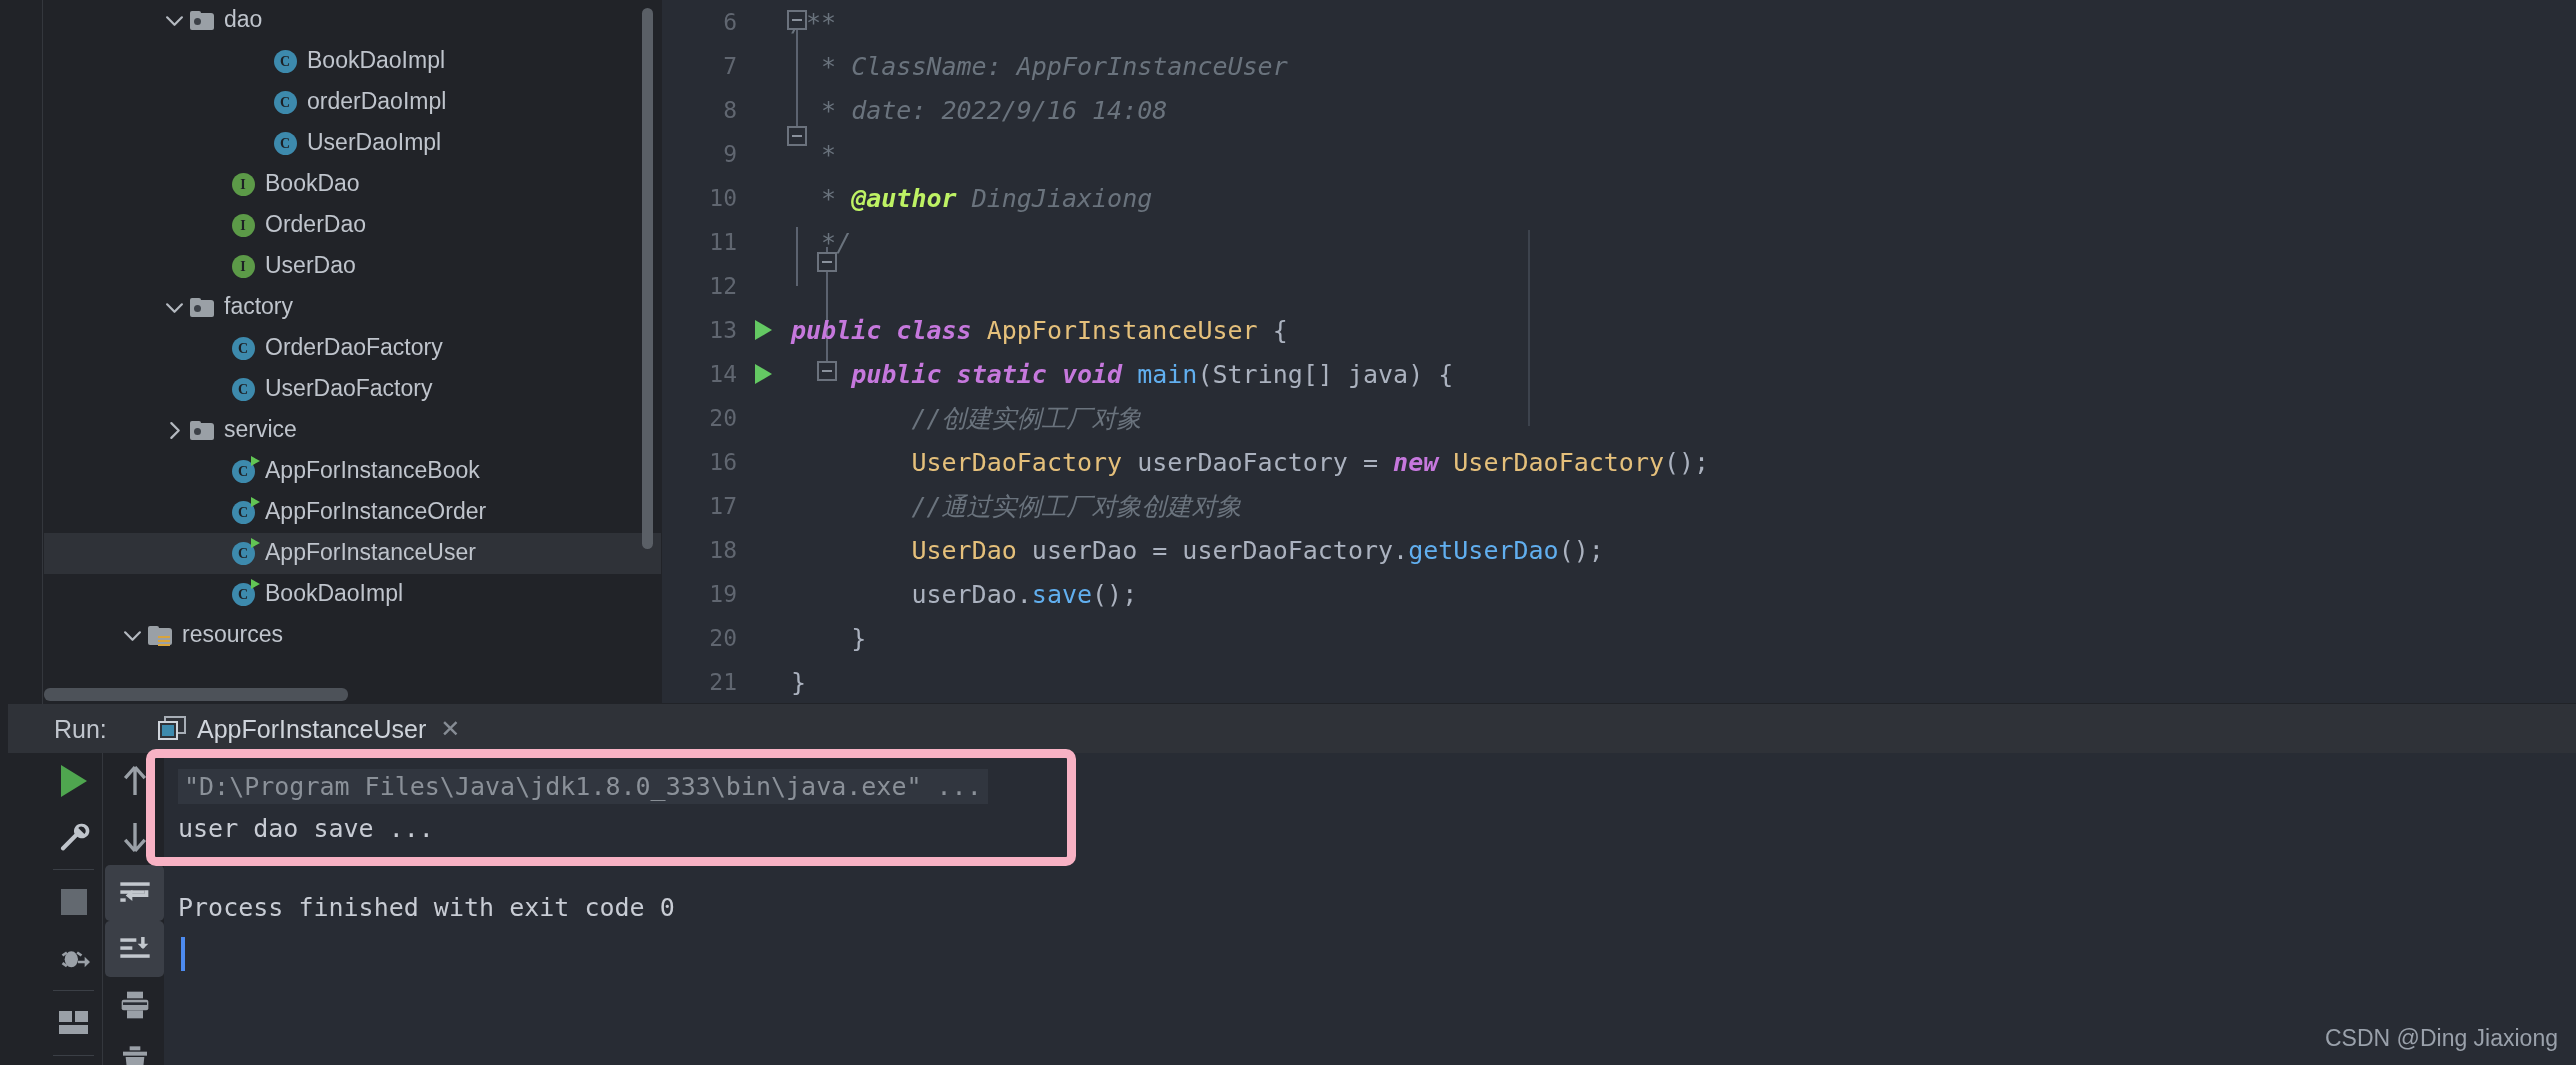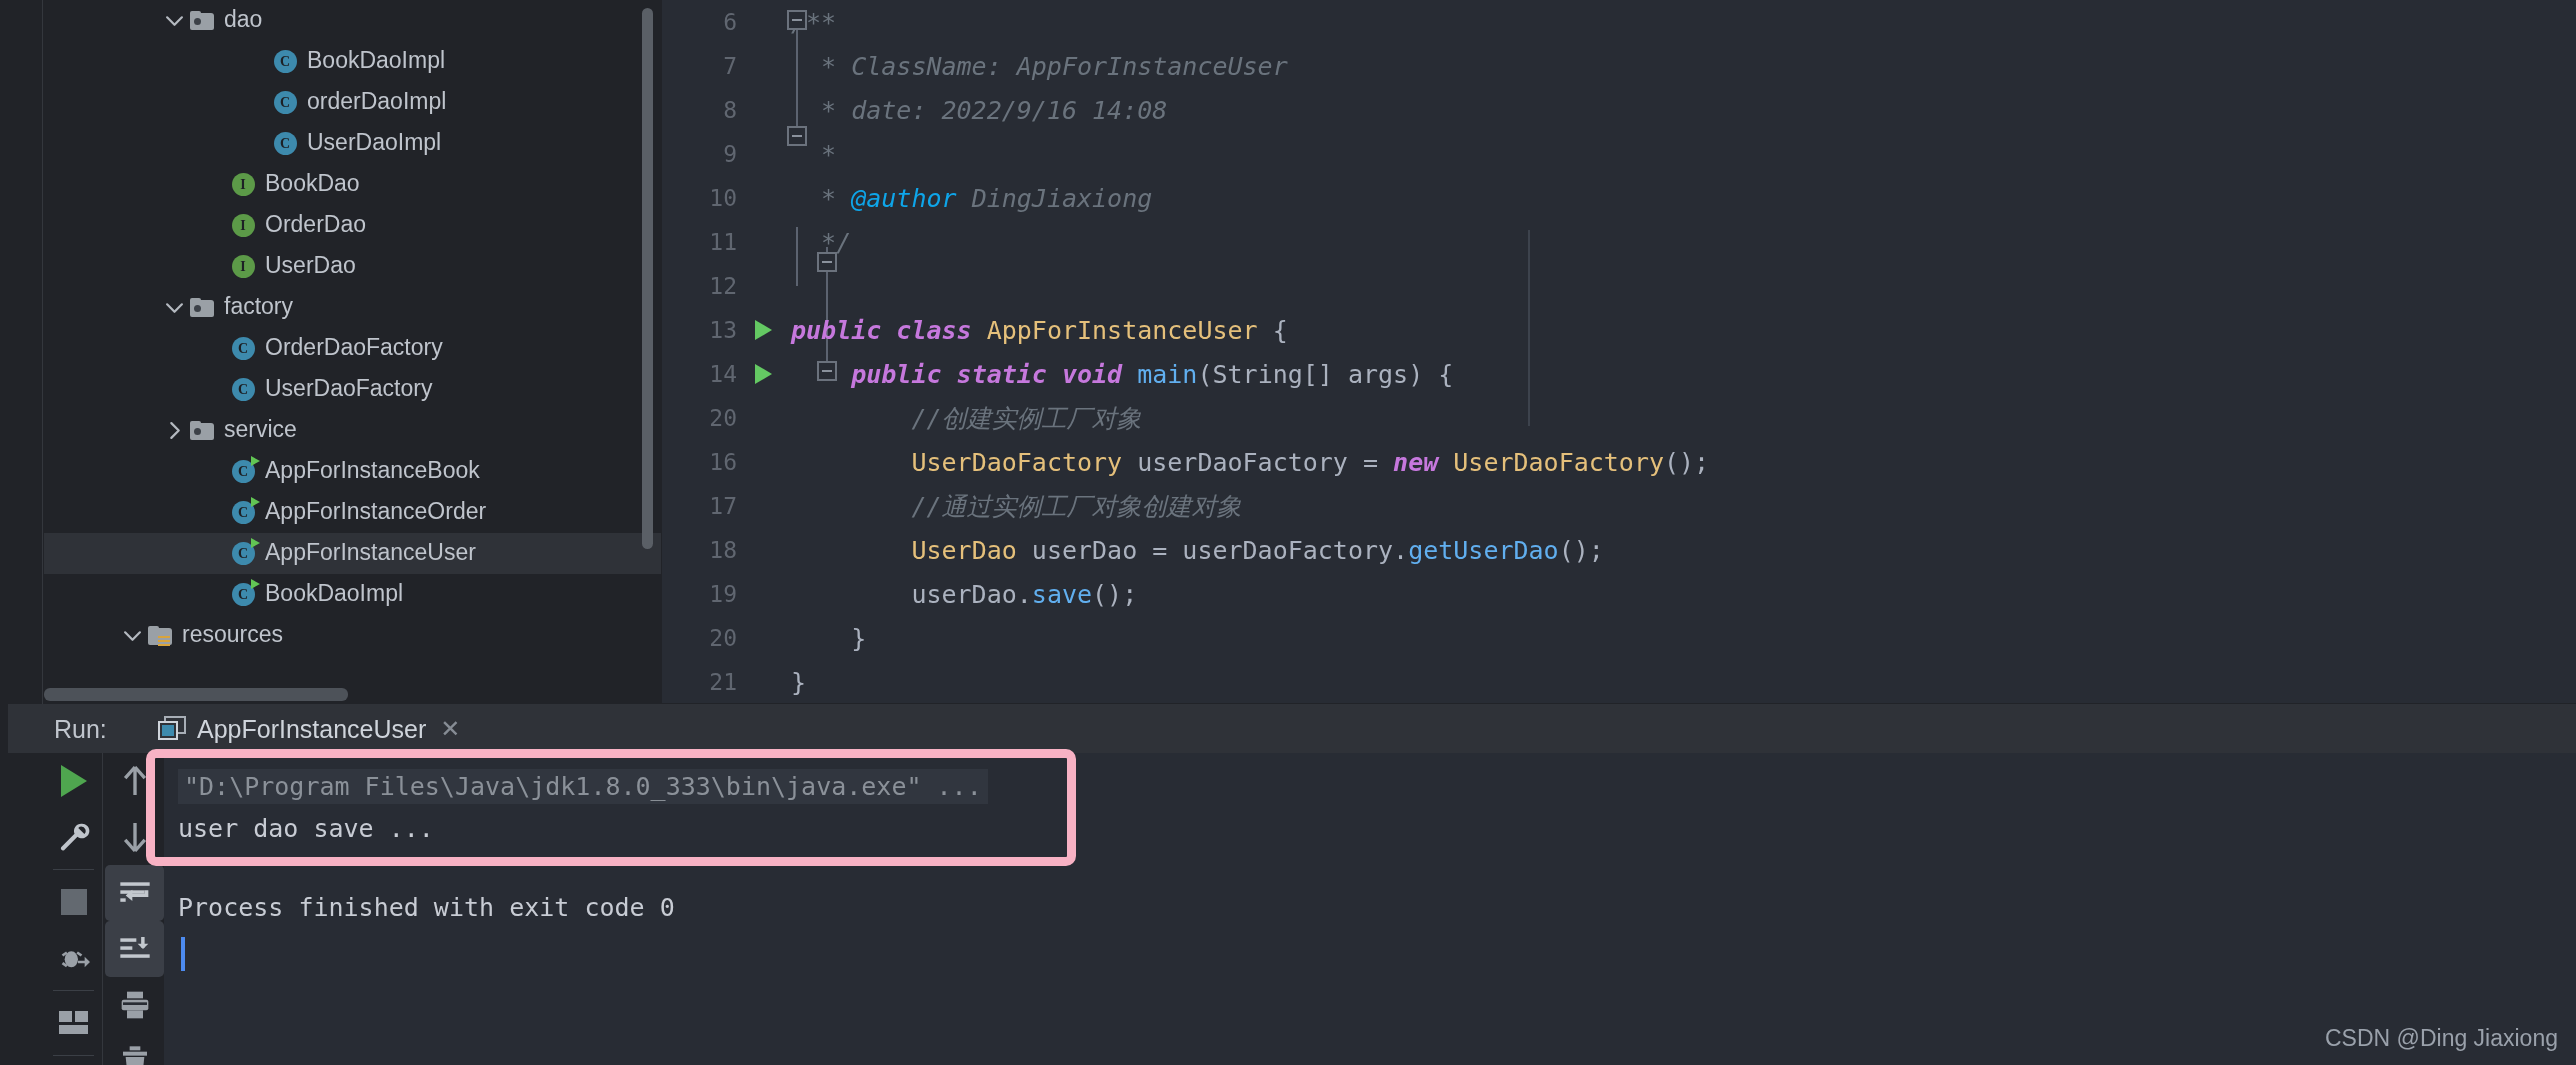--- a/index.html
+++ b/index.html
@@ -94,21 +94,21 @@
     position:absolute; width:20px; height:20px; border:2px solid #6b727d; background:#282c34;
     left:-10px; box-sizing:border-box;
   }
   .foldbox::after{content:""; position:absolute; left:3px; top:7px; width:10px;height:2px;background:#8a919c;}
 
   
   .indent-guide { position:absolute; left: 866px; top:230px; width:2px; height:196px; background:#3d434d;}
 
   
   .c-com   { color:#6a737d; font-style: italic; }
-  .c-tag   { color:#0ea5e9; font-style: italic; font-weight:normal; }
+  .c-tag   { color:#bef264; font-style: italic; font-weight:bold; }
   .c-kw    { color:#c678dd; font-style: italic; font-weight: bold; }
   .c-type  { color:#e5c07b; }
   .c-plain { color:#abb2bf; }
   .c-meth  { color:#61afef; }
 
   
   .run-window {
     position:absolute; left:0; top:704px; width:2576px; height:362px; background:#212328;
   }
   .run-header {
@@ -358,21 +358,21 @@
     </div>
     <div class="code-area" id="code-lines">
         <div class="cline"><span class="lnum">6</span><span class="gmark"></span><span class="codetext"><span class="c-com">/**</span></span></div>
         <div class="cline"><span class="lnum">7</span><span class="gmark"></span><span class="codetext"><span class="c-com">  * ClassName: AppForInstanceUser</span></span></div>
         <div class="cline"><span class="lnum">8</span><span class="gmark"></span><span class="codetext"><span class="c-com">  * date: 2022/9/16 14:08</span></span></div>
         <div class="cline"><span class="lnum">9</span><span class="gmark"></span><span class="codetext"><span class="c-com">  *</span></span></div>
         <div class="cline"><span class="lnum">10</span><span class="gmark"></span><span class="codetext"><span class="c-com">  * </span><span class="c-tag">@author</span><span class="c-com"> DingJiaxiong</span></span></div>
         <div class="cline"><span class="lnum">11</span><span class="gmark"></span><span class="codetext"><span class="c-com">  */</span></span></div>
         <div class="cline"><span class="lnum">12</span><span class="gmark"></span><span class="codetext"><span class="c-plain"></span></span></div>
         <div class="cline"><span class="lnum">13</span><span class="gmark"><span class="runarrow"></span></span><span class="codetext"><span class="c-kw">public class </span><span class="c-type">AppForInstanceUser </span><span class="c-plain">{</span></span></div>
-        <div class="cline"><span class="lnum">14</span><span class="gmark"><span class="runarrow"></span></span><span class="codetext"><span class="c-plain">    </span><span class="c-kw">public static void </span><span class="c-meth">main</span><span class="c-plain">(String[] args) {</span></span></div>
+        <div class="cline"><span class="lnum">14</span><span class="gmark"><span class="runarrow"></span></span><span class="codetext"><span class="c-plain">    </span><span class="c-kw">public static void </span><span class="c-meth">main</span><span class="c-plain">(String[] java) {</span></span></div>
         <div class="cline"><span class="lnum">20</span><span class="gmark"></span><span class="codetext"><span class="c-com">        //创建实例工厂对象</span></span></div>
         <div class="cline"><span class="lnum">16</span><span class="gmark"></span><span class="codetext"><span class="c-plain">        </span><span class="c-type">UserDaoFactory</span><span class="c-plain"> userDaoFactory = </span><span class="c-kw">new </span><span class="c-type">UserDaoFactory</span><span class="c-plain">();</span></span></div>
         <div class="cline"><span class="lnum">17</span><span class="gmark"></span><span class="codetext"><span class="c-com">        //通过实例工厂对象创建对象</span></span></div>
         <div class="cline"><span class="lnum">18</span><span class="gmark"></span><span class="codetext"><span class="c-plain">        </span><span class="c-type">UserDao</span><span class="c-plain"> userDao = userDaoFactory.</span><span class="c-meth">getUserDao</span><span class="c-plain">();</span></span></div>
         <div class="cline"><span class="lnum">19</span><span class="gmark"></span><span class="codetext"><span class="c-plain">        userDao.</span><span class="c-meth">save</span><span class="c-plain">();</span></span></div>
         <div class="cline"><span class="lnum">20</span><span class="gmark"></span><span class="codetext"><span class="c-plain">    }</span></span></div>
         <div class="cline"><span class="lnum">21</span><span class="gmark"></span><span class="codetext"><span class="c-plain">}</span></span></div>
       </div>
   <div class="foldbox " style="left: 125px; top: 10px;"></div>
       <div class="foldbox " style="left: 125px; top: 126px;"></div>

